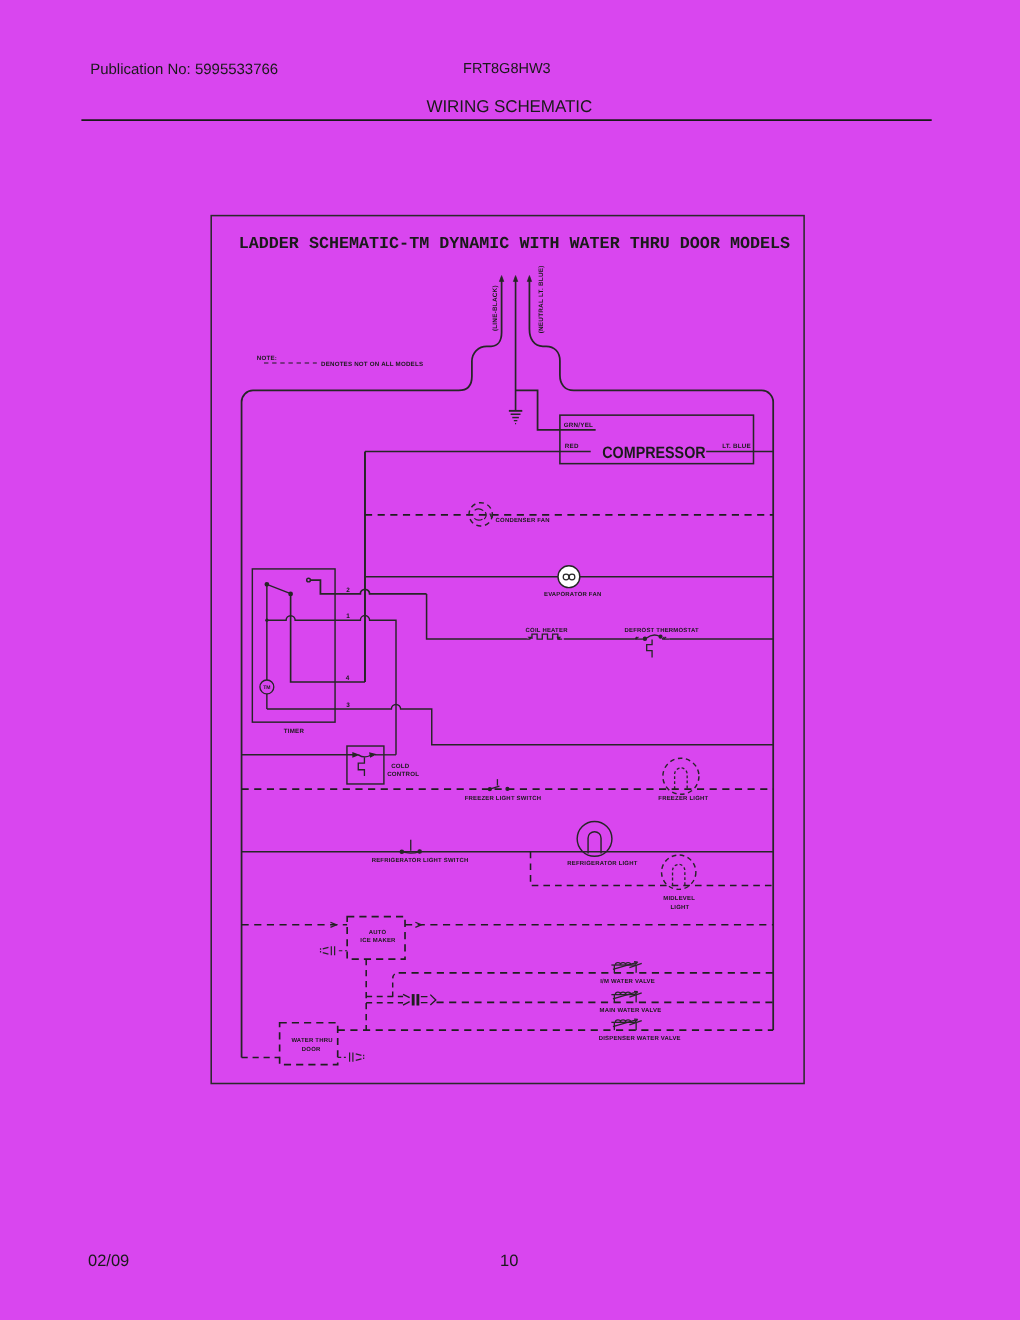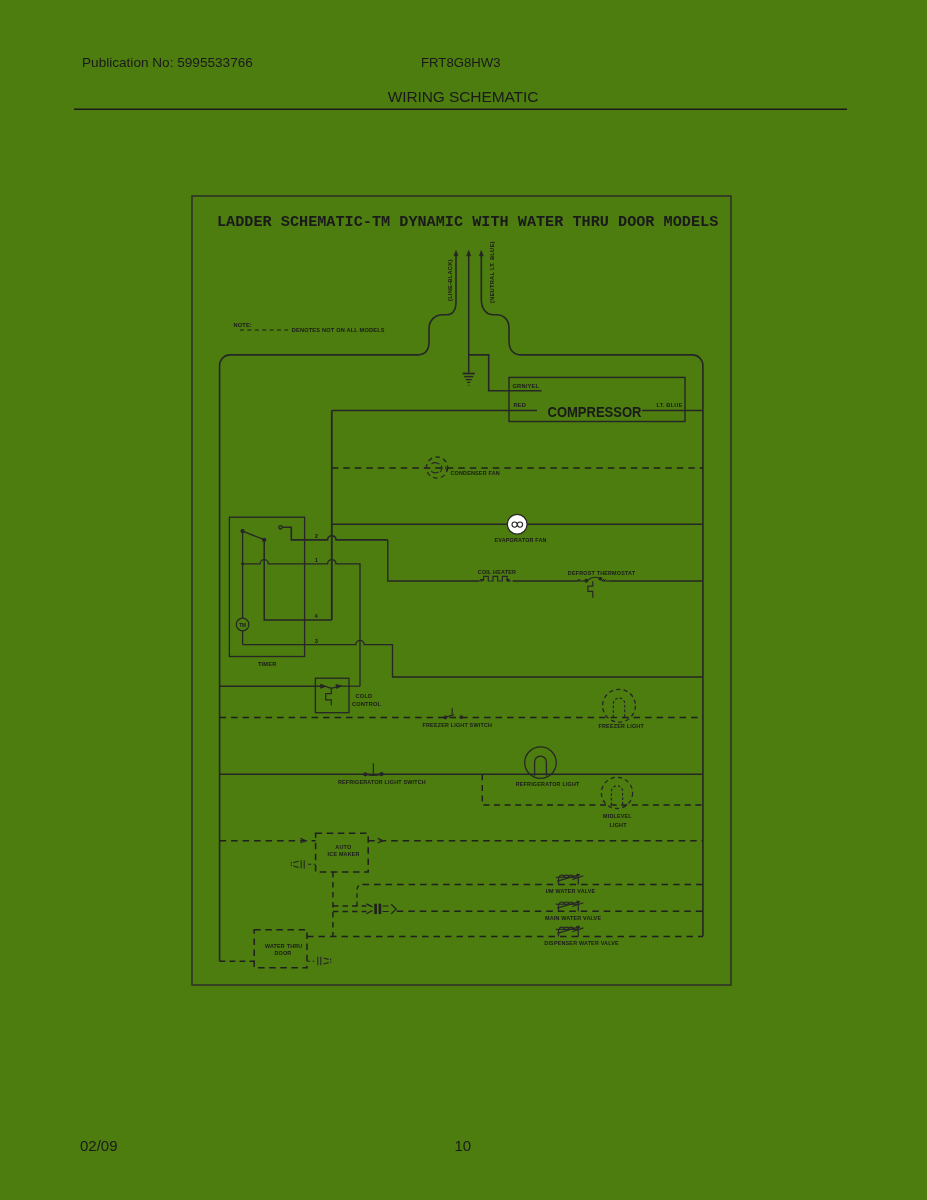--- a/index.html
+++ b/index.html
@@ -1,16 +1,16 @@
 <!DOCTYPE html>
 <html><head>
 <meta charset="utf-8">
 <style>
   html,body{margin:0;padding:0;background:#ffffff;}
-  #page{position:relative;width:927px;height:1200px;background:#4d7c0f;overflow:hidden;
+  #page{position:relative;width:927px;height:1200px;background:#d946ef;overflow:hidden;
         font-family:"Liberation Sans", sans-serif;}
   svg text{font-family:"Liberation Sans", sans-serif;fill:#1a1a1a;}
   .mono{font-family:"Liberation Mono", monospace;}
 </style>
 </head>
 <body>
 <div id="page">
 <svg width="927" height="1200" viewBox="0 0 927 1200" xmlns="http://www.w3.org/2000/svg">
 
   <text x="82" y="67" font-size="13.6">Publication No: 5995533766</text>

